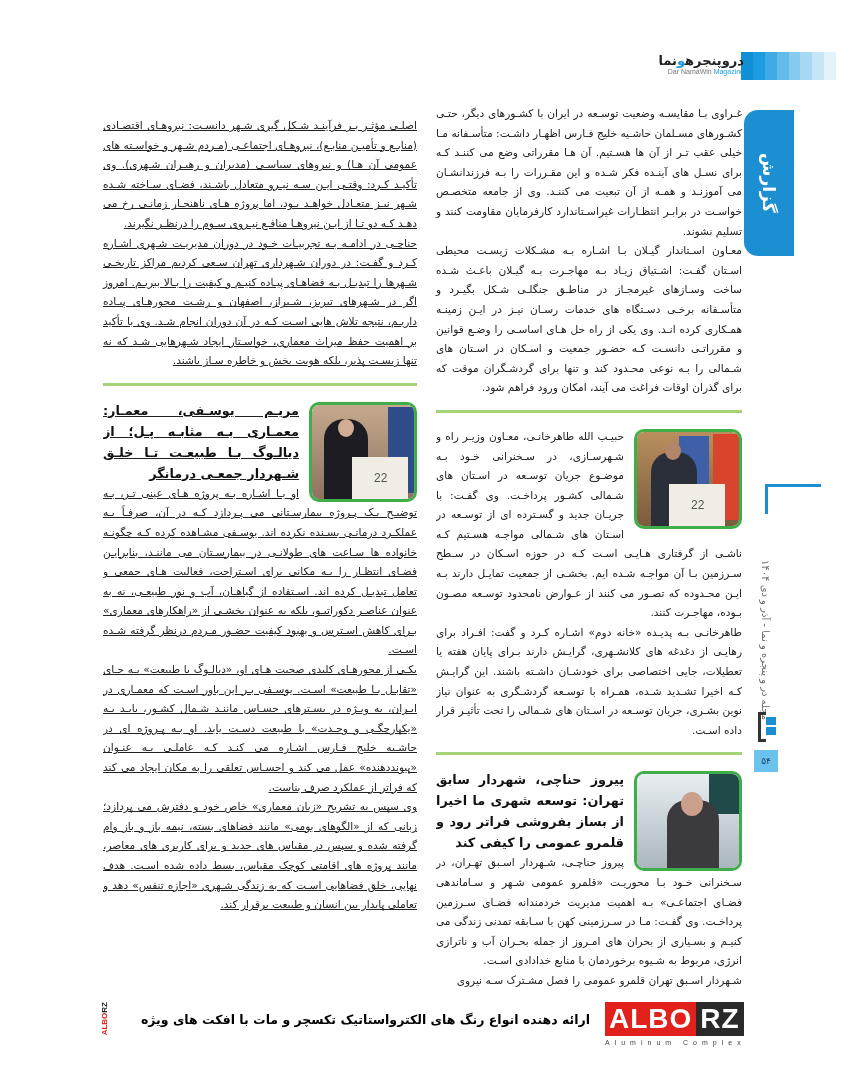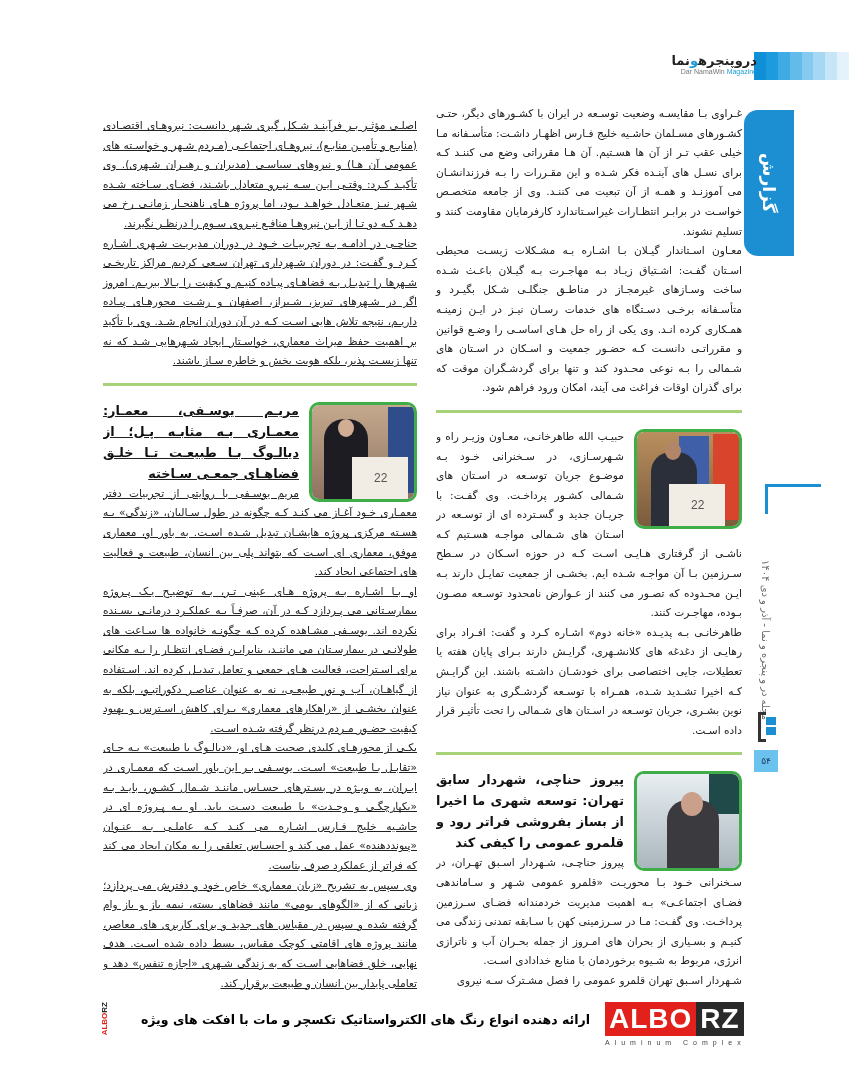--- a/index.html
+++ b/index.html
@@ -1,20 +1,20 @@
 <!DOCTYPE html>
 <html lang="fa" dir="rtl"><head>
 <meta charset="utf-8">
 <style>
   * { box-sizing: border-box; margin: 0; padding: 0; }
   html, body { width: 855px; height: 1080px; background: #ffffff; overflow: hidden; }
   body { position: relative; font-family: "DejaVu Sans", sans-serif; color: #1a1a1a; }
 
   
-  .masthead { position: absolute; top: 52px; left: 639px; width: 210px; height: 30px; }
+  .masthead { position: absolute; top: 52px; left: 626px; width: 210px; height: 30px; }
   .mast-stripes { position: absolute; right: 0; top: 0; width: 95px; height: 28px; display: flex; }
   .mast-stripes span { flex: 1; }
   .mast-title { position: absolute; right: 92px; top: 1px; font-size: 13px; font-weight: bold; color: #222; white-space: nowrap; direction: rtl; }
   .mast-title .accent { color: #1a9ad6; }
   .mast-sub { position: absolute; right: 92px; top: 16px; font-size: 7px; color: #777; white-space: nowrap; direction: ltr; font-family: "Liberation Sans", sans-serif; }
   .mast-sub .accent { color: #1a9ad6; }
 
   
   .section-tab { position: absolute; top: 110px; left: 744px; width: 50px; height: 146px; background: #1c8fd2; border-radius: 14px 0 0 14px; display: flex; align-items: center; justify-content: center; }
   .section-tab span { writing-mode: vertical-rl; color: #fff; font-size: 17px; font-weight: bold; letter-spacing: 1px; }
@@ -140,22 +140,21 @@
   <div class="box">
     <div class="photo">
       <div class="ph-bg" style="background:linear-gradient(180deg,#c5a98d,#8d7261);"></div>
       <div class="ph-flag2" style="right:0;background:#2f4d8a;"></div>
       <div class="ph-person" style="left:12px;width:44px;height:80px;background:#1d1c22;"></div>
       <div class="ph-head" style="left:26px;top:14px;background:#d1ae93;"></div>
       <div class="ph-podium" style="right:6px;">
           <span>22</span>
         </div>
     </div>
-    <p class="headline">مریـم یوسـفی، معمـار: معمـاری بـه مثابـه پـل؛ از دیالـوگ بـا طبیعـت تـا خلـق فضاهـای جمعـی سـاخته</p>
-    <p class="para">مریم یوسـفی با روایتی از تجربیات دفتر معمـاری خـود آغـاز می کنـد کـه چگونه در طول سـالیان، «زندگی» بـه هسـته مرکزی پروژه هایشـان تبدیل شـده اسـت. به باور او، معماری موفق، معماری ای اسـت که بتواند پلی بین انسان، طبیعت و فعالیت های اجتماعی ایجاد کند.</p>
+    <p class="headline">مریـم یوسـفی، معمـار: معمـاری بـه مثابـه پـل؛ از دیالـوگ بـا طبیعـت تـا خلـق شـهردار جمعـی درمانگر</p>
     <p class="para">او بـا اشـاره بـه پروژه هـای عینی تـر، بـه توضیـح یـک پـروژه بیمارسـتانی می پـردازد کـه در آن، صرفـاً بـه عملکـرد درمانـی بسـنده نکرده اند. یوسـفی مشـاهده کرده کـه چگونـه خانواده ها سـاعت های طولانـی در بیمارسـتان می ماننـد، بنابرایـن فضـای انتظـار را بـه مکانی برای اسـتراحت، فعالیت هـای جمعی و تعامل تبدیـل کرده اند. اسـتفاده از گیاهـان، آب و نور طبیعـی، نه به عنوان عناصـر دکوراتیـو، بلکه به عنوان بخشـی از «راهکارهای معماری» بـرای کاهش اسـترس و بهبود کیفیت حضـور مـردم درنظر گرفته شـده اسـت.</p>
     <p class="para">یکـی از محورهـای کلیدی صحبت هـای او، «دیالـوگ با طبیعت» بـه جـای «تقابـل بـا طبیعت» اسـت. یوسـفی بـر این باور اسـت که معمـاری در ایـران، به ویـژه در بسـترهای حسـاس ماننـد شـمال کشـور، بایـد بـه «یکپارچگـی و وحـدت» با طبیعت دسـت یابد. او بـه پـروژه ای در حاشـیه خلیج فـارس اشـاره می کنـد کـه عاملـی بـه عنـوان «پیونددهنده» عمل می کند و احسـاس تعلقی را به مکان ایجاد می کند که فراتر از عملکرد صرف بناست.</p>
     <p class="para">وی سپس به تشریح «زبان معماری» خاص خود و دفترش می پردازد؛ زبانی که از «الگوهای بومی» مانند فضاهای بسته، نیمه باز و باز وام گرفته شده و سپس در مقیاس های جدید و برای کاربری های معاصر، مانند پروژه های اقامتی کوچک مقیاس، بسط داده شده اسـت. هدف نهایی، خلق فضاهایی اسـت که به زندگی شـهری «اجازه تنفس» دهد و تعاملی پایدار بین انسان و طبیعت برقرار کند.</p>
   </div>
 </div>
 
 <div class="ad">
   <div class="ad-vert">
     <span>ALBO</span><b>RZ</b>
   </div>

